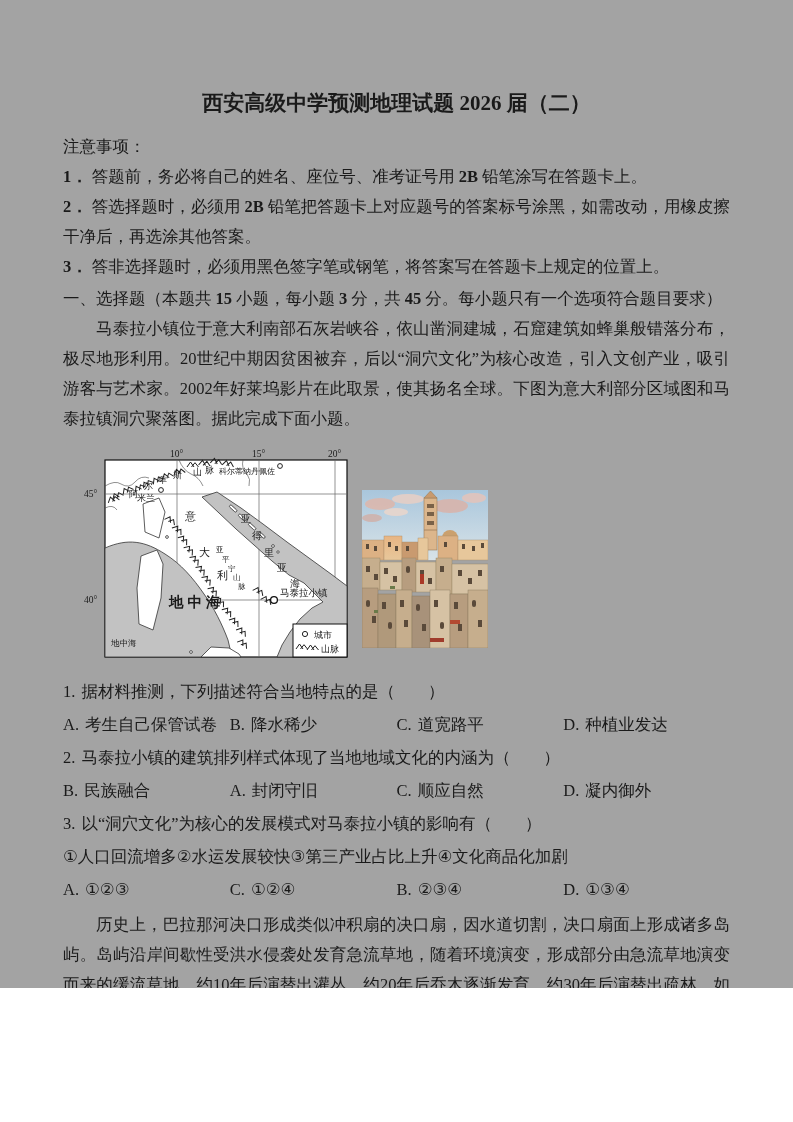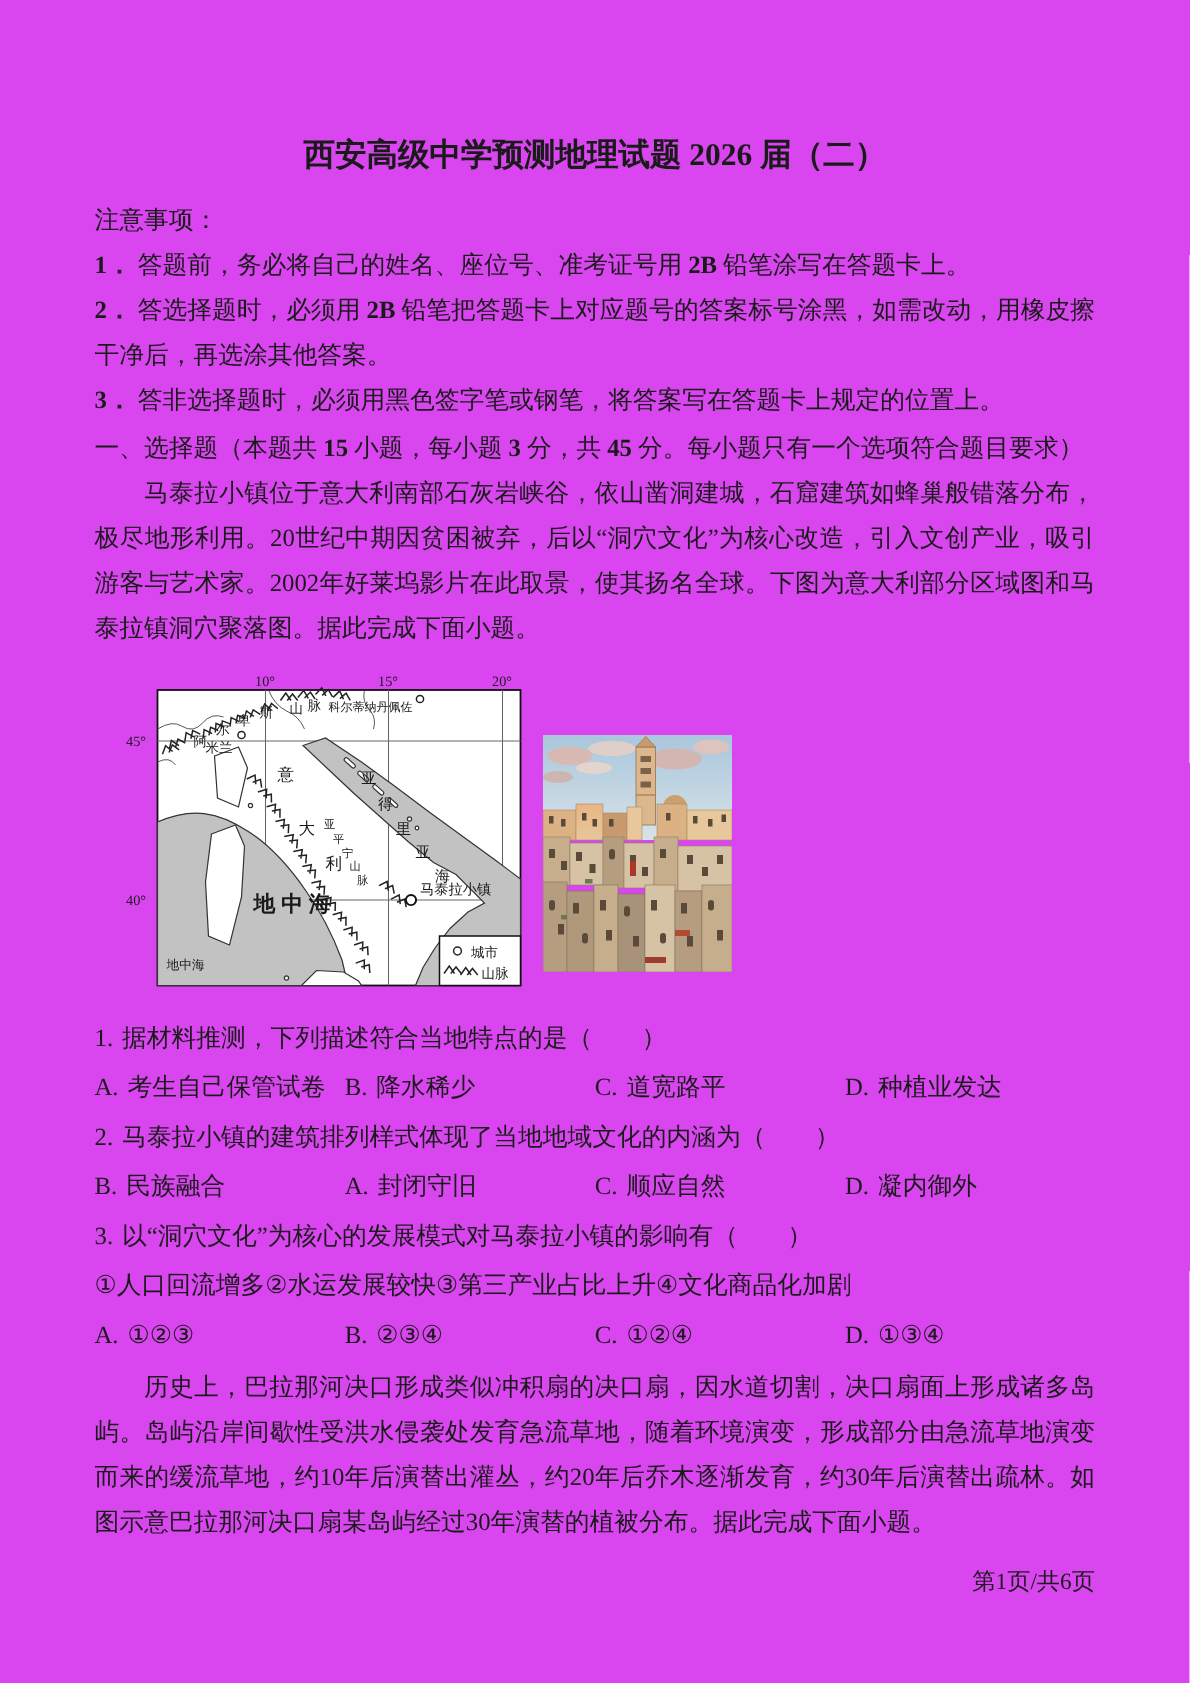--- a/index.html
+++ b/index.html
@@ -1,21 +1,21 @@
 <!DOCTYPE html>
 <html><head>
 <meta charset="utf-8">
 <style>
   html,body{margin:0;padding:0;background:#fff;}
   .page{
     position:relative;
-    width:793px;height:1122px;
+    width:793px;height:988px;
     box-sizing:border-box;
     padding:88px 63px 0 63px;
-    background:#d946ef;
+    background:#a3a3a3;
     color:#1a1a1a;
     font-family:"Liberation Serif","DejaVu Serif","DejaVu Sans",serif;
     font-size:16.5px;
     overflow:hidden;
   }
   .title{
     text-align:center;
     font-size:21px;
     font-weight:bold;
     line-height:30px;
@@ -337,22 +337,22 @@
       <span class="opt"><span class="opt-label">B.</span><span>民族融合</span></span>
       <span class="opt"><span class="opt-label">A.</span><span>封闭守旧</span></span>
       <span class="opt"><span class="opt-label">C.</span><span>顺应自然</span></span>
       <span class="opt"><span class="opt-label">D.</span><span>凝内御外</span></span>
     </div>
 
     <div class="qline"><span class="qnum">3.</span><span>以“洞穴文化”为核心的发展模式对马泰拉小镇的影响有（　　）</span></div>
     <div class="qline">①人口回流增多②水运发展较快③第三产业占比上升④文化商品化加剧</div>
     <div class="opts">
       <span class="opt"><span class="opt-label">A.</span><span>①②③</span></span>
+      <span class="opt"><span class="opt-label">C.</span><span>①②④</span></span>
       <span class="opt"><span class="opt-label">B.</span><span>②③④</span></span>
-      <span class="opt"><span class="opt-label">C.</span><span>①②④</span></span>
       <span class="opt"><span class="opt-label">D.</span><span>①③④</span></span>
     </div>
   </div>
 
   <p class="para para2">历史上，巴拉那河决口形成类似冲积扇的决口扇，因水道切割，决口扇面上形成诸多岛屿。岛屿沿岸间歇性受洪水侵袭处发育急流草地，随着环境演变，形成部分由急流草地演变而来的缓流草地，约10年后演替出灌丛，约20年后乔木逐渐发育，约30年后演替出疏林。如图示意巴拉那河决口扇某岛屿经过30年演替的植被分布。据此完成下面小题。</p>
 
   <div class="footer">第1页/共6页</div>
 
 </div>
 

